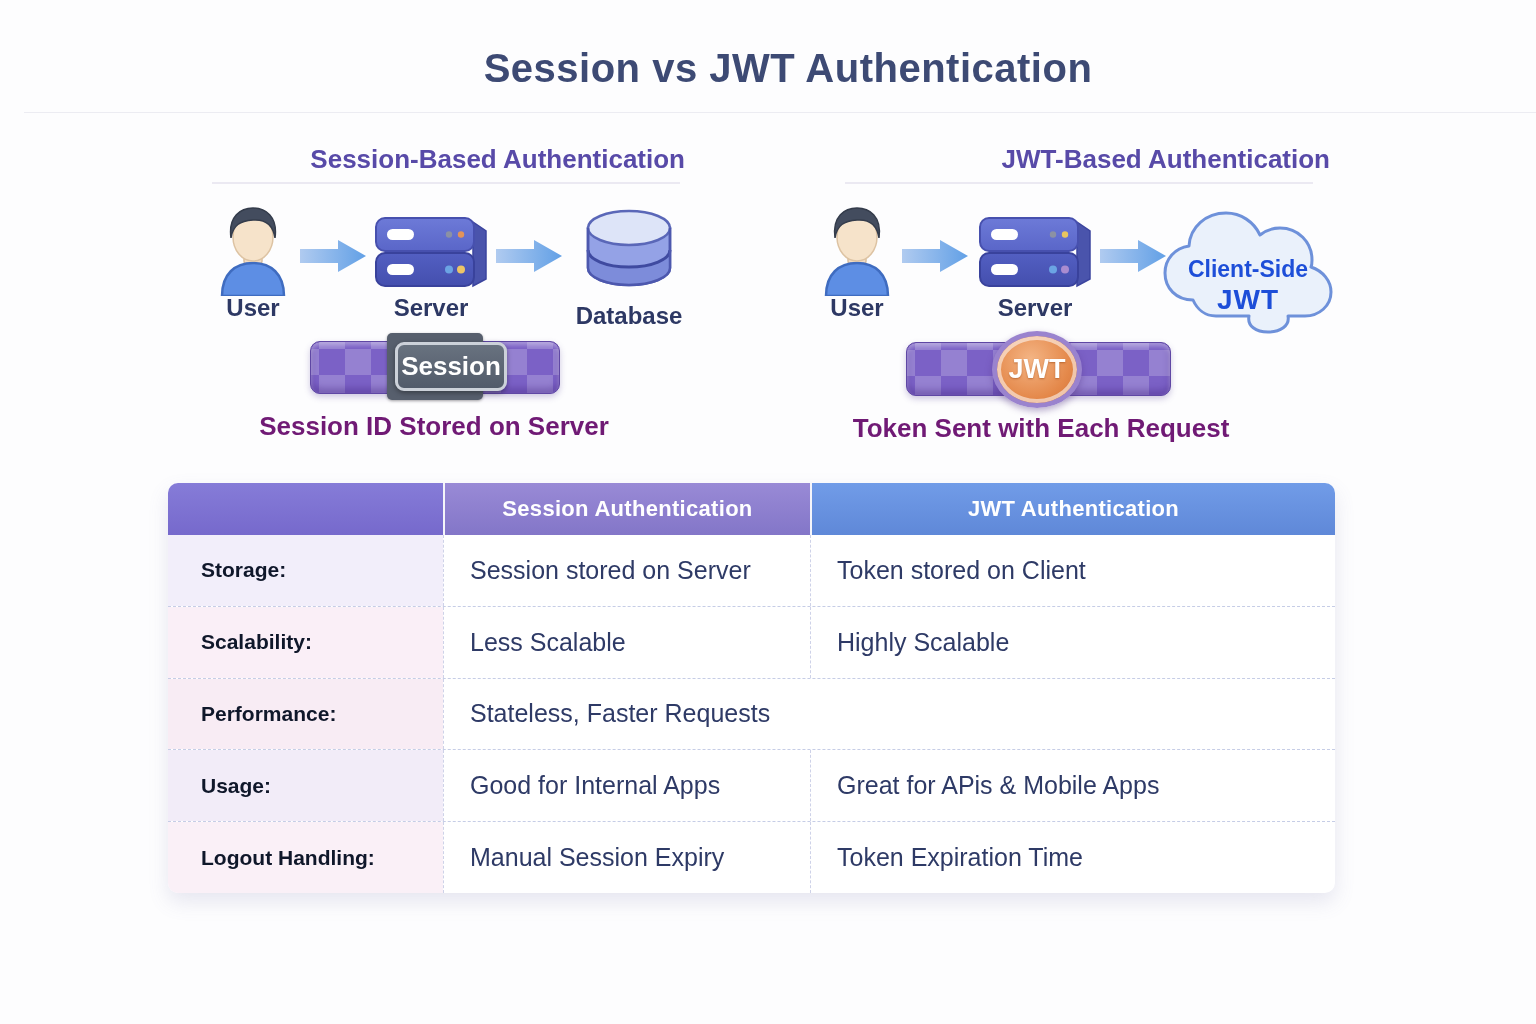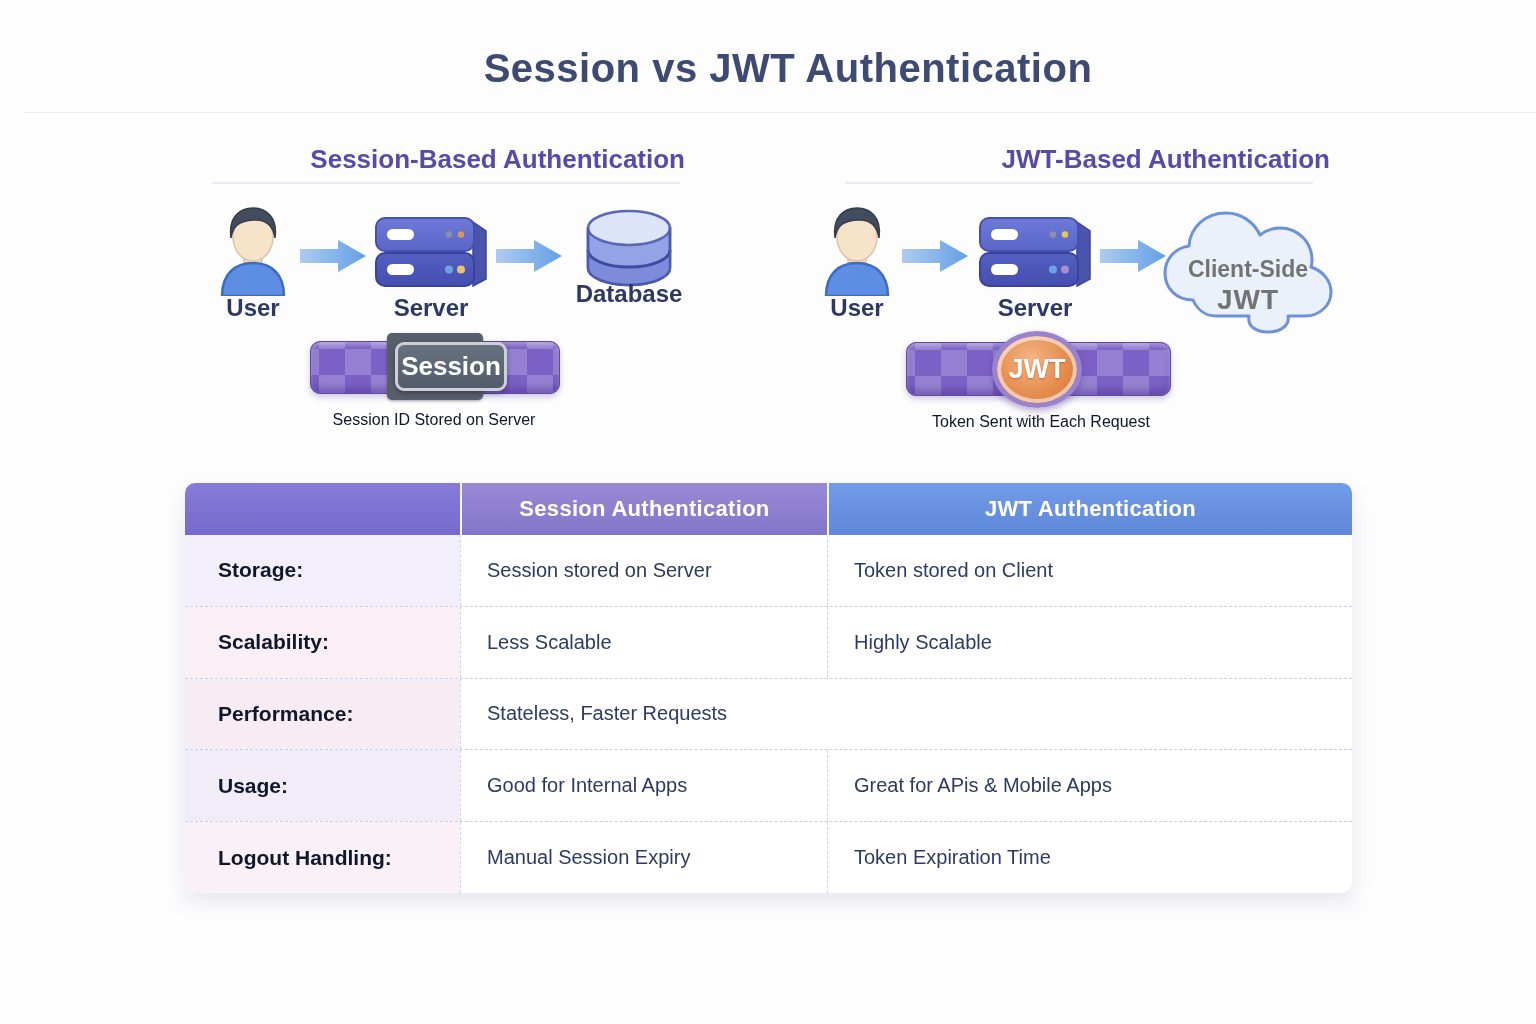--- a/index.html
+++ b/index.html
@@ -19,23 +19,23 @@
   .panel-heading { position:absolute; top:144px; font-size:26px; font-weight:bold; color:#584aa8; text-align:right; }
   .panel-heading.left  { left:185px; width:500px; }
   .panel-heading.right { left:830px; width:500px; }
   .panel-underline { position:absolute; top:182px; width:468px; height:2px; background:#ebe9f2; }
   .panel-underline.left  { left:212px; }
   .panel-underline.right { left:845px; }
 
   
   .icon-abs { position:absolute; }
   .node-label { position:absolute; font-size:24px; font-weight:600; color:#2d3864; text-align:center; }
-  .caption { position:absolute; font-size:16px; font-weight:400; color:#0f172a; text-align:center; width:420px; }
-
-  .cloud-text { position:absolute; left:1172px; top:256px; width:152px; text-align:center; color:#737373; }
+  .caption { position:absolute; font-size:26px; font-weight:700; color:#701a75; text-align:center; width:420px; }
+
+  .cloud-text { position:absolute; left:1172px; top:256px; width:152px; text-align:center; color:#1d4ed8; }
   .cloud-line1 { font-size:23px; font-weight:700; }
   .cloud-line2 { font-size:28px; font-weight:800; margin-top:1px; letter-spacing:1px; }
 
   
   .badge-bar {
     position:absolute; border-radius:10px;
     background-color:#7b61c6;
     background-image: conic-gradient(rgba(255,255,255,.20) 0 25%, rgba(255,255,255,0) 0 50%, rgba(255,255,255,.20) 0 75%, rgba(255,255,255,0) 0);
     background-size:52px 52px; background-position:8px 7px;
     border:1px solid #5f47a4;
@@ -61,41 +61,41 @@
     border-radius:50%;
     background: radial-gradient(circle at 42% 35%, #f4b585, #e4884a 62%, #cf6f36);
     border:5px solid #9a83ce; box-sizing:border-box;
     box-shadow: inset 0 0 0 4px rgba(255,255,255,.55), 0 3px 7px rgba(80,50,130,.40);
     display:flex; align-items:center; justify-content:center;
     color:#fff; font-weight:800; font-size:27px; text-shadow:0 1px 2px rgba(150,70,20,.55);
   }
 
   
   .cmp-table {
-    position:absolute; left:185px; top:483px; width:1167px;
+    position:absolute; left:168px; top:483px; width:1167px;
     border-radius:10px; overflow:hidden; background:#fff;
     box-shadow:0 9px 20px rgba(110,110,165,.16);
   }
   .cmp-header { display:grid; grid-template-columns:275px 367px 525px; height:52px; }
   .hcell { display:flex; align-items:center; justify-content:center;
     color:#fff; font-size:22px; font-weight:bold; letter-spacing:.3px; }
   .hcell + .hcell { border-left:2px solid #f5f5fa; }
   .hcell.hc-blank   { background:linear-gradient(#8densteen, #766ccc); background:linear-gradient(#867cd8,#7669cc); }
   .hcell.hc-session { background:linear-gradient(#998ad6,#8376c8); }
   .hcell.hc-jwt     { background:linear-gradient(#719ce8,#5f88d8); }
 
   .cmp-row { display:grid; grid-template-columns:275px 367px 525px; height:70.8px; }
   .cmp-row + .cmp-row { border-top:1.5px dashed #c6cde6; }
   .cell-label {
     display:flex; align-items:center; padding-left:33px; box-sizing:border-box;
     font-size:21px; font-weight:bold; color:#0f172a;
   }
   .cell-val {
     display:flex; align-items:center; padding-left:26px; box-sizing:border-box;
-    font-size:20px; font-weight:500; color:#2e3a66;
+    font-size:25px; font-weight:500; color:#2e3a66;
     border-left:1.5px dashed #ced2e8;
   }
   .row-0 .cell-label { background:#f2eefa; }
   .row-1 .cell-label { background:#faeff7; }
   .row-2 .cell-label { background:#f8ecf4; }
   .row-3 .cell-label { background:#f2ecf8; }
   .row-4 .cell-label { background:#faf0f7; }
 </style>
 </head>
 <body>
@@ -154,21 +154,21 @@
     <path d="M0 13 h38 v-9 l28 16 -28 16 v-9 h-38 Z" fill="url(#arrowGrad)"></path>
   </svg>
 
   <svg class="icon-abs" style="left:584px; top:206px;" width="90" height="86" viewBox="0 0 90 86">
     <path d="M4 22 L4 62 A41 17 0 0 0 86 62 L86 22 Z" fill="#94a2e6" stroke="#4d58ae" stroke-width="2.5"></path>
     <path d="M4 44 L4 62 A41 17 0 0 0 86 62 L86 44 A41 17 0 0 1 4 44 Z" fill="#7d8cda"></path>
     <path d="M4 44 A41 17 0 0 0 86 44" fill="none" stroke="#3f4aa0" stroke-width="3"></path>
     <ellipse cx="45" cy="22" rx="41" ry="17" fill="#dde4f8" stroke="#5a67b8" stroke-width="2.5"></ellipse>
     <path d="M4 22 L4 62 A41 17 0 0 0 86 62 L86 22" fill="none" stroke="#4d58ae" stroke-width="2.5"></path>
   </svg>
-  <div class="node-label" style="left:559px; top:280px; width:140px;">Database</div>
+  <div class="node-label" style="left:559px; top:302px; width:140px;">Database</div>
 
   <div class="badge-bar session-bar"></div>
   <div class="session-tab"></div>
   <div class="session-box">Session</div>
   <div class="caption" style="left:224px; top:411px;">Session ID Stored on Server</div>
 
   <div class="panel-heading right">JWT-Based Authentication</div>
   <div class="panel-underline right"></div>
 
   <svg class="icon-abs" style="left:818px; top:204px;" width="78" height="92" viewBox="0 0 78 92">

